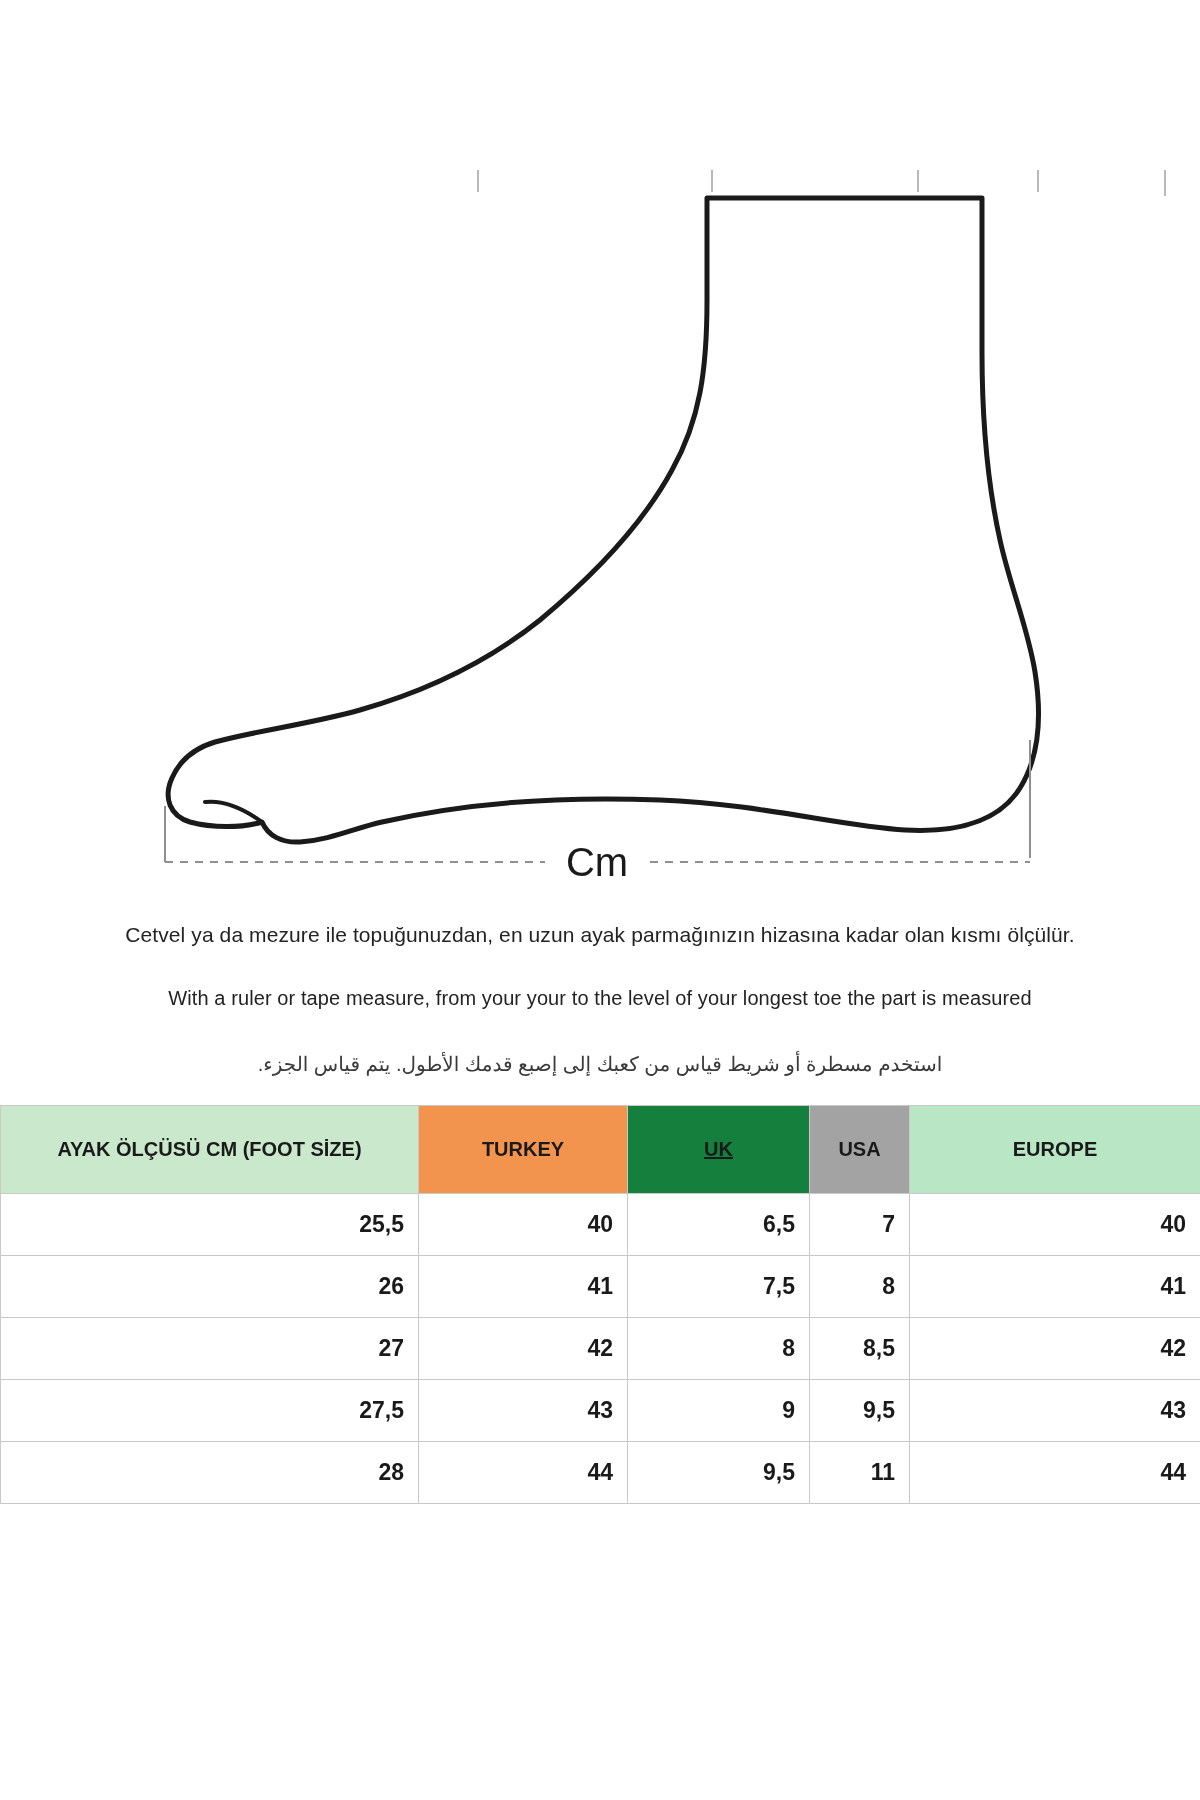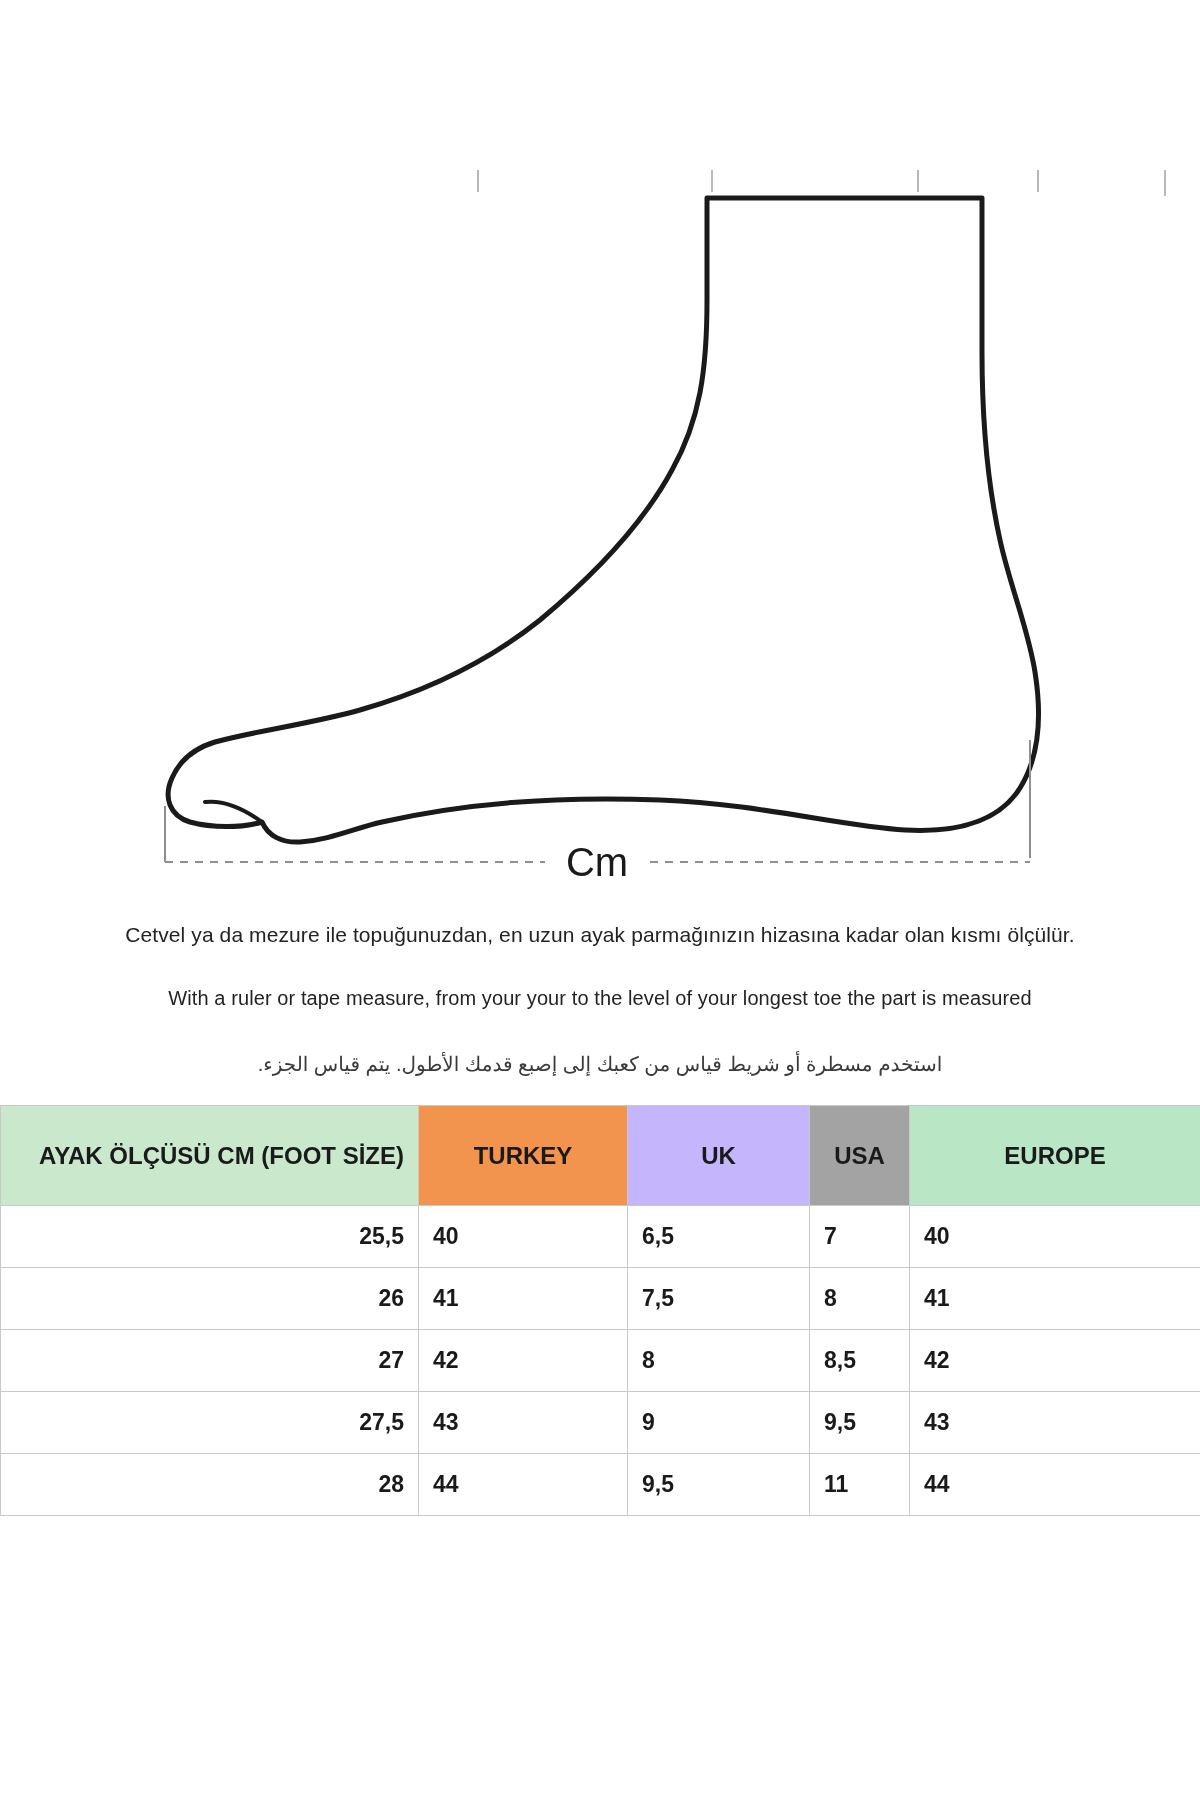--- a/index.html
+++ b/index.html
@@ -80,37 +80,38 @@
   }
   table.size-table th,
   table.size-table td {
     border: 1px solid #c9c9c9;
     height: 62px;
     padding: 0 14px;
     box-sizing: border-box;
   }
   table.size-table thead th {
     font-weight: bold;
-    font-size: 24px;
-    height: 100px;
+    font-size: 20px;
+    text-align: center;
+    height: 88px;
     color: #1a1a1a;
   }
   th.col-foot  { background: #c9e8cc; text-align: right; padding-right: 26px; }
   th.col-turkey{ background: #f2944e; }
-  th.col-uk    { background: #c4b5fd; }
+  th.col-uk    { background: #15803d; text-decoration: underline; }
   th.col-usa   { background: #a3a3a3; }
   th.col-europe{ background: #b9e6c4; }
 
   td.cell-foot {
     text-align: right;
     padding-right: 26px;
     font-weight: bold;
   }
   td.cell-val {
-    text-align: left;
+    text-align: right;
     font-weight: bold;
     border-radius: 16px;
   }
 
   
   col.w-foot   { width: 418px; }
   col.w-turkey { width: 209px; }
   col.w-uk     { width: 182px; }
   col.w-usa    { width: 100px; }
   col.w-europe { width: 291px; }

